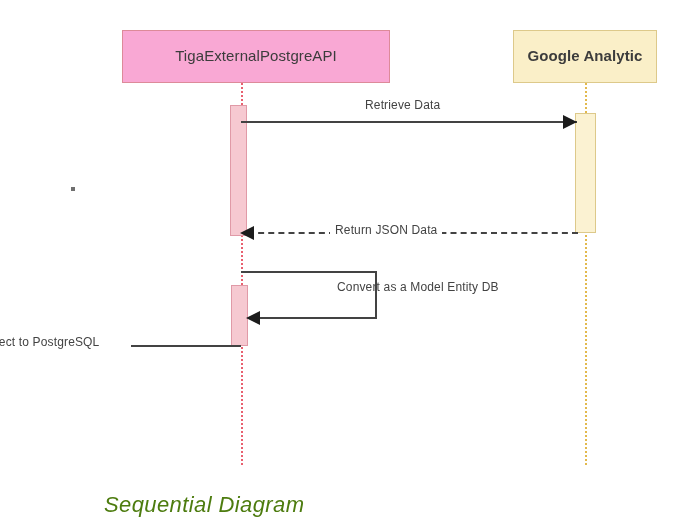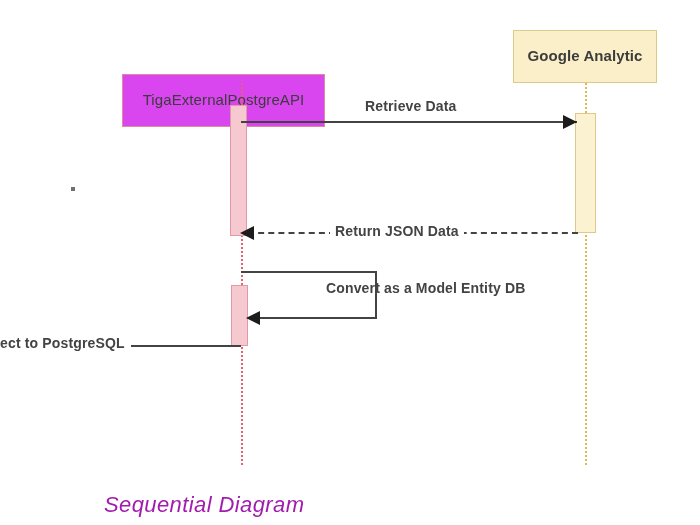--- a/index.html
+++ b/index.html
@@ -28,25 +28,24 @@
     justify-content: center;
     font-size: 15px;
     color: #3c3c3c;
     letter-spacing: 0.1px;
     line-height: 1.1;
     text-align: center;
   }
   #participant-api {
     left: 122px;
     top: 30px;
-    width: 203px;
+    width: 268px;
     height: 53px;
-    background: #d946ef;
+    background: #f9a8d4;
     border: 1.6px solid #dd8a99;
-    margin-top: 44px;
   }
   #participant-ga {
     left: 513px;
     top: 30px;
     width: 144px;
     height: 53px;
     background: #faefc8;
     border: 1.6px solid #ddc98a;
     font-weight: bold;
   }
@@ -121,40 +120,39 @@
   }
   .arrowhead.left {
     border-top: 7px solid transparent;
     border-bottom: 7px solid transparent;
     border-right: 14px solid #1c1c1c;
   }
 
   
   .msg-label {
     position: absolute;
-    font-size: 14px;
+    font-size: 12px;
     color: #434343;
     white-space: nowrap;
     letter-spacing: 0.15px;
-    font-weight: bold;
   }
   .msg-label.on-line {
     background: #ffffff;
     padding: 0 5px;
     text-align: right;
   }
 
   
   #caption {
     position: absolute;
     left: 104px;
     top: 492px;
     font-size: 22px;
     font-style: italic;
-    color: #a21caf;
+    color: #4d7c0f;
     letter-spacing: 0.4px;
     white-space: nowrap;
   }
 
   
   #artifact-dot {
     position: absolute;
     left: 71px;
     top: 187px;
     width: 4px;
@@ -189,21 +187,21 @@
   <div class="msg-line dashed" style="left:248px; top:232px; width:330px;"></div>
   <div class="arrowhead left" style="left:240px; top:226px;"></div>
   <div class="msg-label on-line" style="left:330px; top:223px;">Return JSON Data</div>
 
   <div class="msg-line" style="left:241px; top:271px; width:136px;"></div>
 
   <div class="msg-vline" style="left:375px; top:271px; height:47px;"></div>
 
   <div class="msg-line" style="left:258px; top:317px; width:119px;"></div>
   <div class="arrowhead left" style="left:246px; top:311px;"></div>
-  <div class="msg-label" style="left:326px; top:280px;">Convert as a Model Entity DB</div>
+  <div class="msg-label" style="left:337px; top:280px;">Convert as a Model Entity DB</div>
 
   <div class="msg-line" style="left:131px; top:345px; width:110px;"></div>
   <div class="msg-label" style="left:-4px; top:335px;">ject to PostgreSQL</div>
 
   <div id="artifact-dot"></div>
 
   <div id="caption">Sequential Diagram</div>
 
 </div>
 

